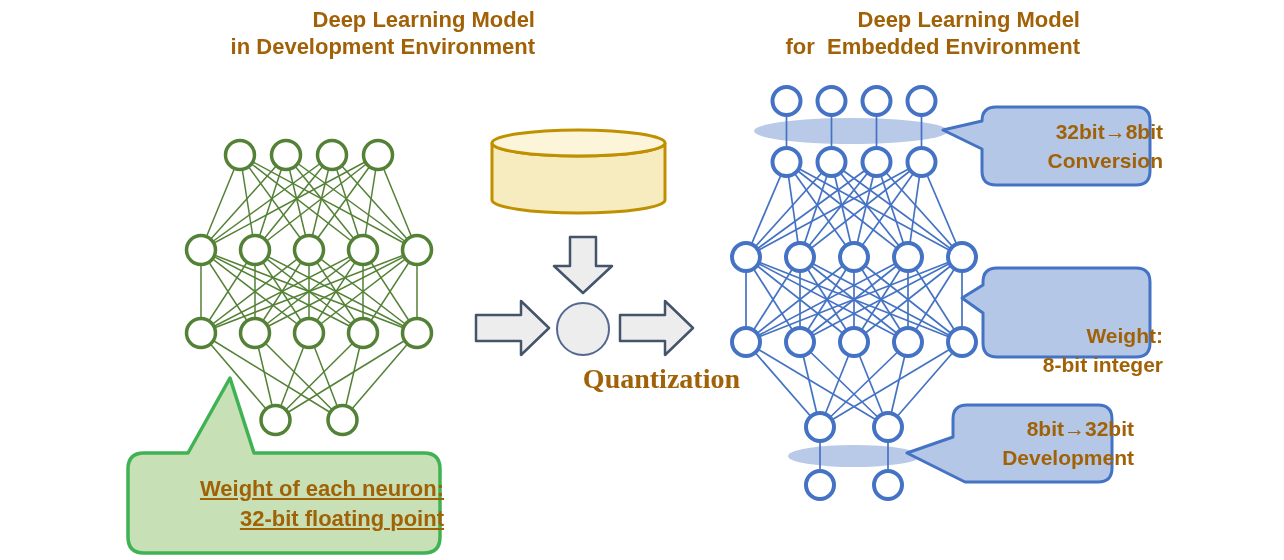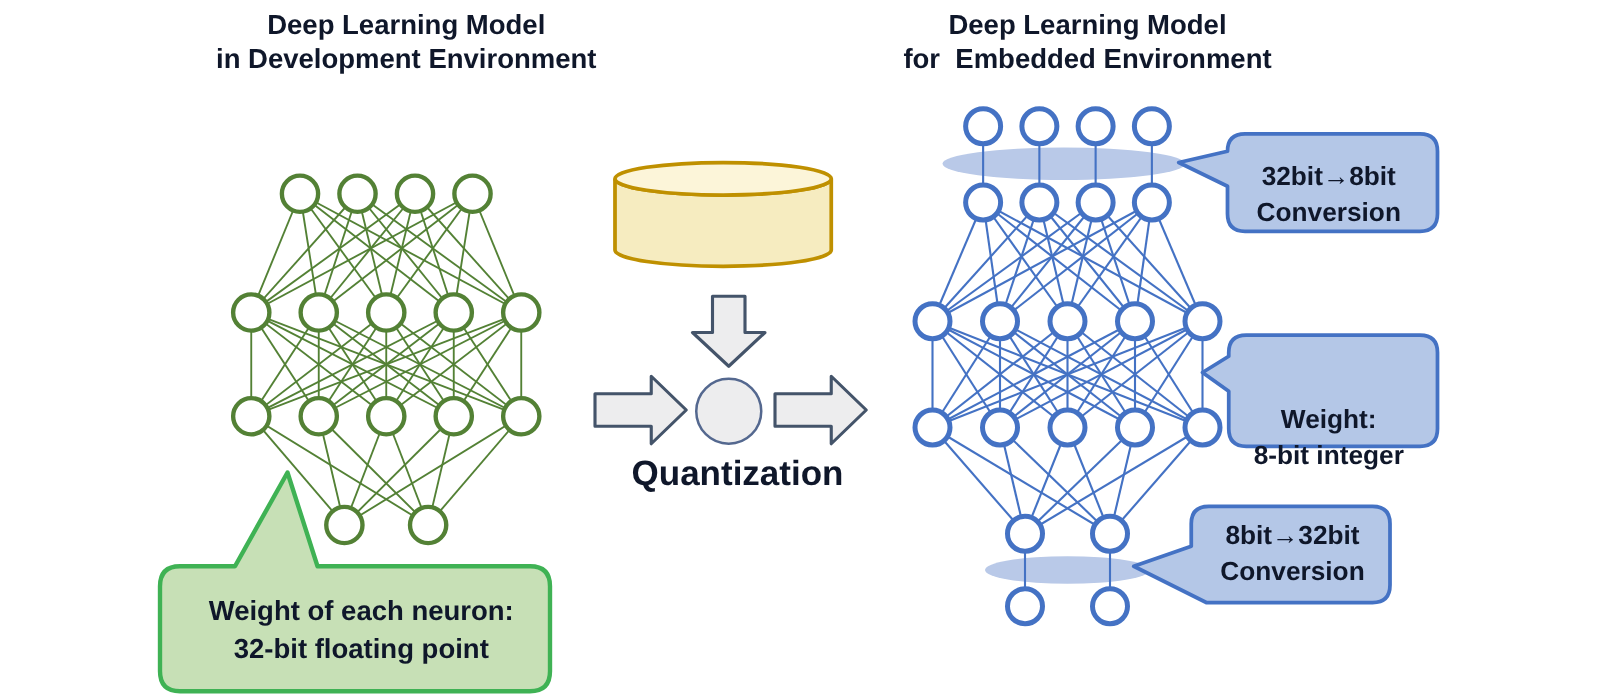--- a/index.html
+++ b/index.html
@@ -7,28 +7,28 @@
     position: relative;
     width: 1284px;
     height: 560px;
     background: #ffffff;
     overflow: hidden;
     font-family: "Liberation Sans", sans-serif;
   }
   .canvas svg { position: absolute; left: 0; top: 0; }
   .t {
     position: absolute;
-    text-align: center;
+    text-align: right;
     white-space: pre;
     font-weight: 700;
-    color: #0f172a;
+    color: #a16207;
   }
   .title   { font-size: 22px; line-height: 27px; }
   .cyl-lbl { font-size: 22px; line-height: 28px; }
-  .quant   { font-size: 28px; line-height: 32px; }
+  .quant   { font-size: 28px; line-height: 32px; font-family: Liberation Serif, serif; }
   .bubble  { font-size: 22px; line-height: 30px; }
   .callout { font-size: 21px; line-height: 29px; }
 </style>
 </head>
 <body style="color: rgb(31, 31, 31);">
 
 <div class="canvas">
 
   <svg width="1284" height="560" viewBox="0 0 1284 560">
 
@@ -217,22 +217,22 @@
     <path stroke-width="3" stroke-linejoin="round" d="M967 405 H1098 Q1112 405 1112 419 V468 Q1112 482 1098 482 H965 L907 453 L953 437 V419 Q953 405 967 405 Z" fill="#b4c7e7" stroke="#4472c4"></path>
   </svg>
 
   <div class="t title" style="left:115px; top:6px; width:420px;">Deep Learning Model
 in Development Environment</div>
   <div class="t title" style="left:660px; top:6px; width:420px;">Deep Learning Model
 for  Embedded Environment</div>
 
   <div class="t quant" style="left:440px; top:363px; width:300px;">Quantization</div>
 
-  <div class="t bubble" style="left:134px; top:474px; width:310px;">Weight of each neuron:
+  <div class="t bubble" style="left:134px; top:474px; width:310px;text-decoration:underline;">Weight of each neuron:
 32-bit floating point</div>
-  <div class="t callout" style="left:963px; top:127px; width:200px;">32bit→8bit
+  <div class="t callout" style="left:963px; top:117px; width:200px;">32bit→8bit
 Conversion</div>
   <div class="t callout" style="left:963px; top:284px; width:200px;margin-top:37px;">Weight:
 8-bit integer</div>
   <div class="t callout" style="left:934px; top:414px; width:200px;">8bit→32bit
-Conversion</div>
+Development</div>
 
 </div>
 
 </body></html>

